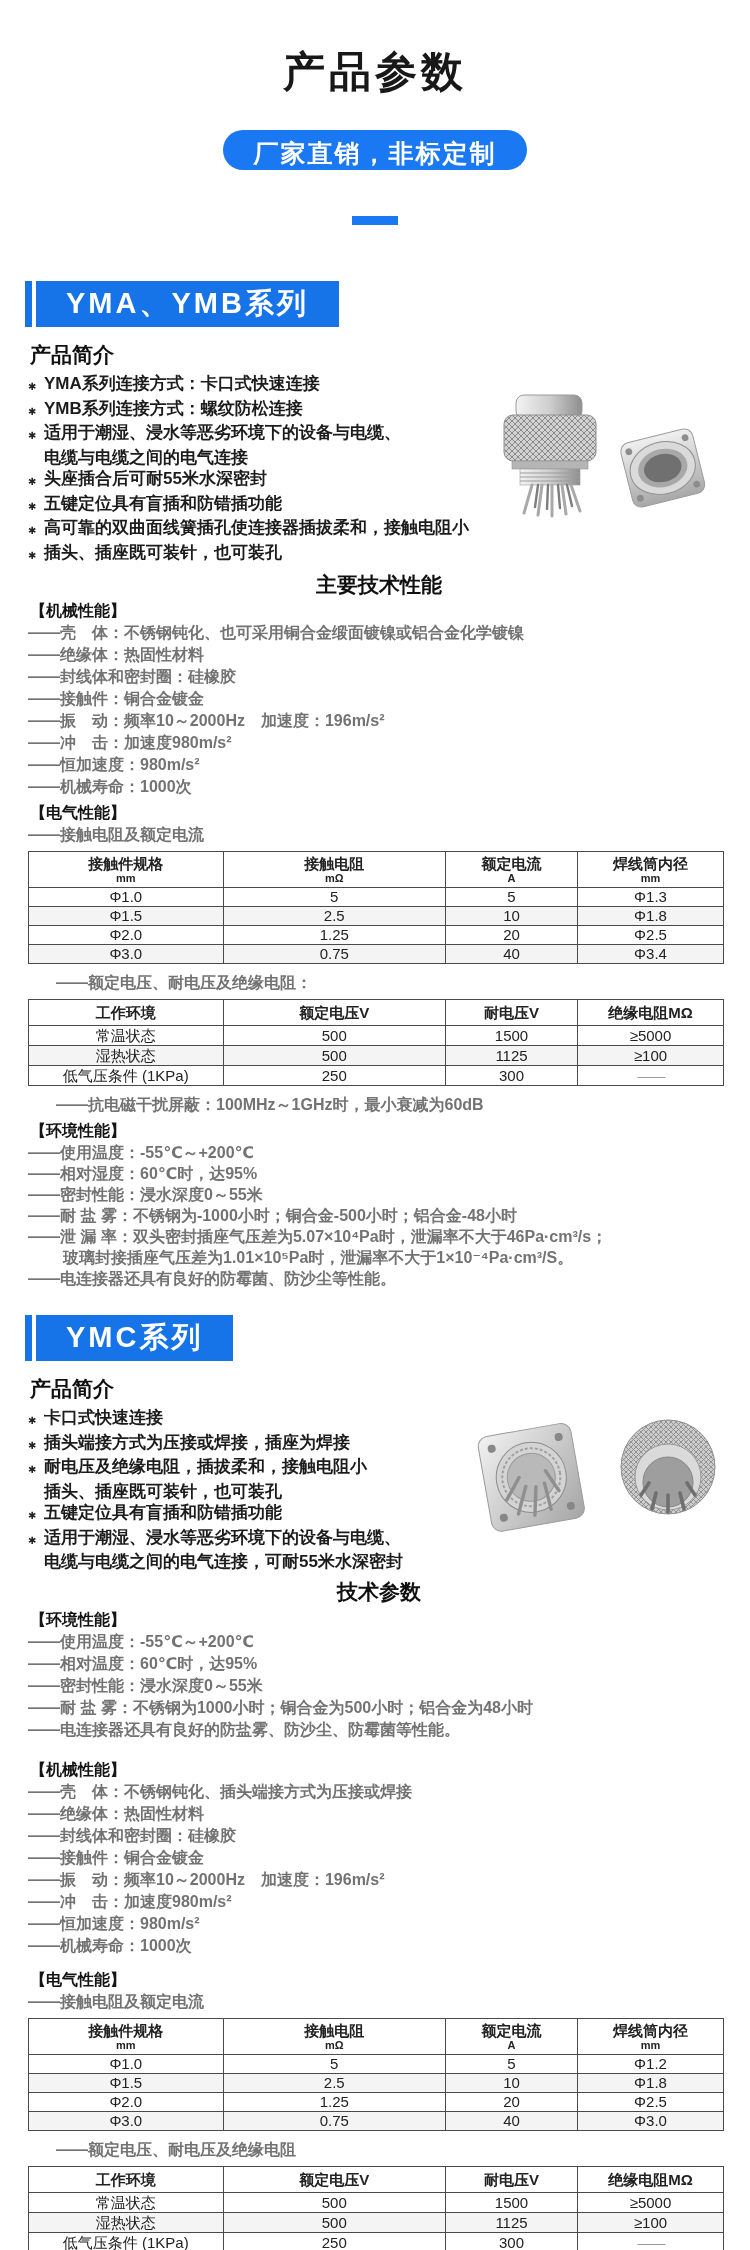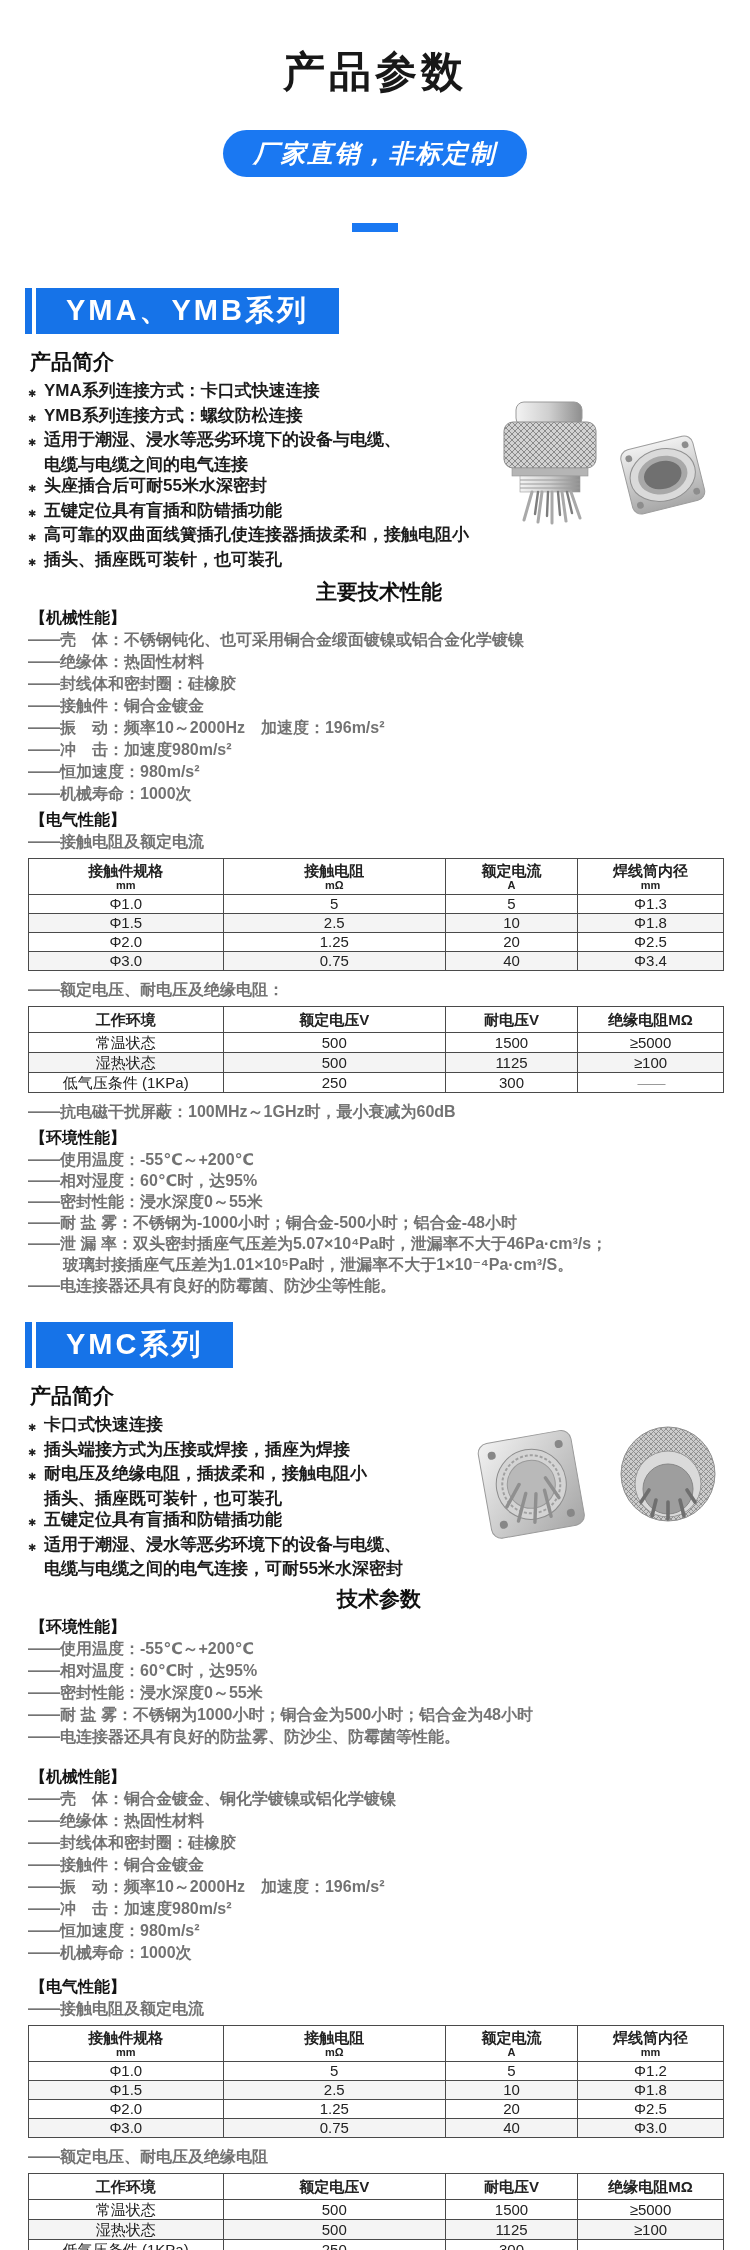--- a/index.html
+++ b/index.html
@@ -8,23 +8,23 @@
     background:#ffffff;color:#1b1b1b;
     font-family:"Liberation Sans","DejaVu Sans",sans-serif;
   }
   
   .hero{text-align:center;}
   .hero-title{
     padding-top:26px;font-size:42px;line-height:92px;font-weight:900;
     letter-spacing:4px;color:#181818;
   }
   .hero-pill{
-    margin:12px auto 8px;width:304px;height:47px;border-radius:24px;
+    margin:12px auto 8px;width:304px;height:40px;border-radius:24px;
     background:#1a78f2;color:#fff;font-size:25px;font-weight:bold;
-    line-height:47px;letter-spacing:2px;font-style:italic;
+    line-height:47px;letter-spacing:2px;
   }
   .hero-dash{margin:46px auto 0;width:46px;height:9px;background:#1a78f2;}
   
   .section-bar{margin:56px 0 0 25px;display:flex;height:46px;}
   .bar-accent{width:7px;background:#1673e8;}
   .bar-gap{width:4px;background:#ffffff;}
   .bar-box{
     background:#1673e8;color:#ffffff;font-size:29px;font-weight:bold;
     display:flex;align-items:center;padding:0 30px;letter-spacing:3px;
   }
@@ -38,21 +38,21 @@
   .b-mark{flex:0 0 16px;width:16px;font-size:10px;padding-top:3px;color:#222;}
   .photo{flex:0 0 252px;width:252px;position:relative;}
   .photo svg{display:block;width:100%;height:auto;}
   .sublabel{margin:2px 0 0 2px;font-size:16px;line-height:22px;font-weight:bold;color:#141414;}
   .sublabel.gap-s{margin-top:4px;}
   .sublabel.gap-m{margin-top:12px;}
   .sublabel.gap-l{margin-top:18px;}
   .spec{font-size:16px;line-height:22px;font-weight:700;color:#737373;}
   .spec.tight{line-height:21px;}
   .spec.cont{padding-left:35px;}
-  .spec.gap{margin-top:8px;}
+  .spec.gap{margin-top:8px;margin-left:28px;}
   
   table.spec-table{
     width:696px;margin:5px 0 0 0;border-collapse:collapse;table-layout:fixed;
     font-size:15px;color:#222;
   }
   table.spec-table th,table.spec-table td{border:1px solid #4a4a4a;text-align:center;padding:0;}
   table.spec-table col.c1{width:28%;} table.spec-table col.c2{width:32%;}
   table.spec-table col.c3{width:19%;} table.spec-table col.c4{width:21%;}
   .th-l{line-height:17px;font-size:15px;font-weight:bold;padding-top:3px;}
   .th-u{line-height:13px;font-size:11px;font-weight:bold;padding-bottom:2px;}
@@ -390,21 +390,21 @@
     <div class="blockhead tight">技术参数</div>
 
     <div class="sublabel gap-s">【环境性能】</div>
     <div class="spec">——使用温度：-55℃～+200℃</div>
     <div class="spec">——相对温度：60℃时，达95%</div>
     <div class="spec">——密封性能：浸水深度0～55米</div>
     <div class="spec">——耐 盐 雾：不锈钢为1000小时；铜合金为500小时；铝合金为48小时</div>
     <div class="spec">——电连接器还具有良好的防盐雾、防沙尘、防霉菌等性能。</div>
 
     <div class="sublabel gap-l">【机械性能】</div>
-    <div class="spec">——壳　体：铜合金镀金、铜化学镀镍或铝化学镀镍</div>
+    <div class="spec">——壳　体：不锈钢钝化、插头端接方式为压接或焊接</div>
     <div class="spec">——绝缘体：热固性材料</div>
     <div class="spec">——封线体和密封圈：硅橡胶</div>
     <div class="spec">——接触件：铜合金镀金</div>
     <div class="spec">——振　动：频率10～2000Hz　加速度：196m/s²</div>
     <div class="spec">——冲　击：加速度980m/s²</div>
     <div class="spec">——恒加速度：980m/s²</div>
     <div class="spec">——机械寿命：1000次</div>
 
     <div class="sublabel gap-m">【电气性能】</div>
     <div class="spec">——接触电阻及额定电流</div>

